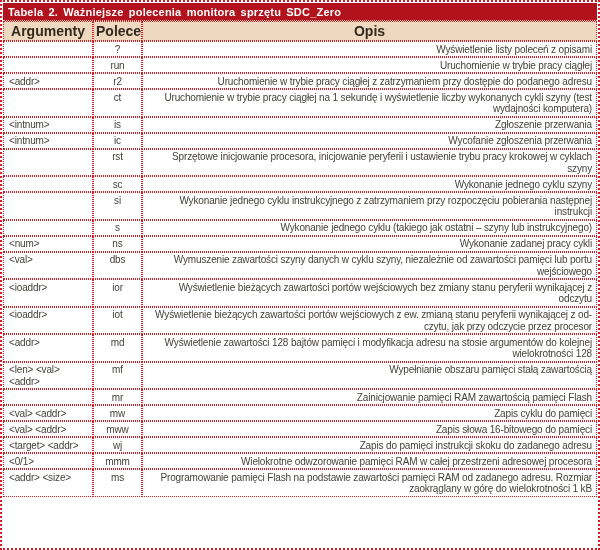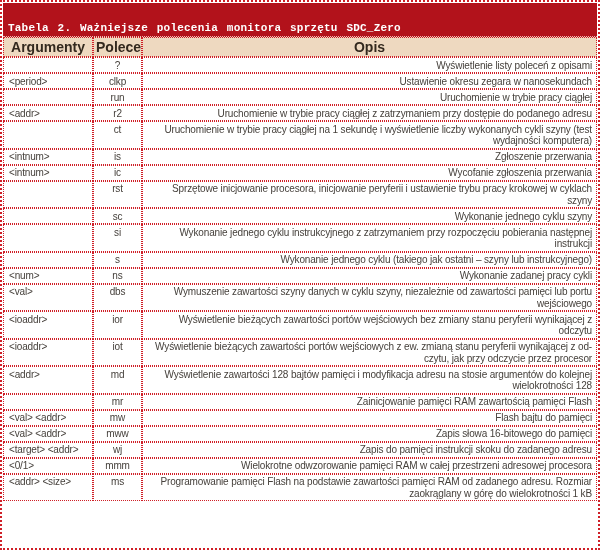--- a/index.html
+++ b/index.html
@@ -14,23 +14,22 @@
   }
   .frame{
     width:600px; height:550px;
     border:2px dotted var(--border);
     padding:1px; background:var(--page-bg);
   }
   .title-bar{
     background:var(--title-bg); color:var(--title-text);
     font-size:11px; font-weight:bold; letter-spacing:0.2px;
     word-spacing:2px;
-    padding:19px 5px 2px 5px;
+    padding:3px 5px 2px 5px;
     border-bottom:1px dotted #f0b9b6;
-    font-family:Liberation Mono, monospace;
   }
   table{
     width:100%; table-layout:fixed;
     border-collapse:separate; border-spacing:0;
   }
   col.c-args{width:90px;} col.c-cmd{width:49px;} col.c-desc{width:auto;}
   th,td{
     border:1px dotted var(--border);
     font-size:10px; color:var(--text);
     line-height:11.5px; vertical-align:top;
@@ -64,25 +63,20 @@
         <th>Argumenty</th>
         <th>Polecenie</th>
         <th>Opis</th>
       </tr>
     </thead>
     <tbody id="rows-body">
         <tr>
           <td class="args"></td>
           <td class="cmd">?</td>
           <td class="desc">Wyświetlenie listy poleceń z opisami</td>
-        </tr>
-        <tr>
-          <td class="args">&lt;period&gt;</td>
-          <td class="cmd">clkp</td>
-          <td class="desc">Ustawienie okresu zegara w nanosekundach</td>
         </tr>
         <tr>
           <td class="args"></td>
           <td class="cmd">run</td>
           <td class="desc">Uruchomienie w trybie pracy ciągłej</td>
         </tr>
         <tr>
           <td class="args">&lt;addr&gt;</td>
           <td class="cmd">r2</td>
           <td class="desc">Uruchomienie w trybie pracy ciągłej z zatrzymaniem przy dostępie do podanego adresu</td>
@@ -141,28 +135,33 @@
           <td class="args">&lt;ioaddr&gt;</td>
           <td class="cmd">iot</td>
           <td class="desc">Wyświetlenie bieżących zawartości portów wejściowych z ew. zmianą stanu peryferii wynikającej z od-czytu, jak przy odczycie przez procesor</td>
         </tr>
         <tr>
           <td class="args">&lt;addr&gt;</td>
           <td class="cmd">md</td>
           <td class="desc">Wyświetlenie zawartości 128 bajtów pamięci i modyfikacja adresu na stosie argumentów do kolejnej wielokrotności 128</td>
         </tr>
         <tr>
+          <td class="args">&lt;len&gt; &lt;val&gt; &lt;addr&gt;</td>
+          <td class="cmd">mf</td>
+          <td class="desc">Wypełnianie obszaru pamięci stałą zawartością</td>
+        </tr>
+        <tr>
           <td class="args"></td>
           <td class="cmd">mr</td>
           <td class="desc">Zainicjowanie pamięci RAM zawartością pamięci Flash</td>
         </tr>
         <tr>
           <td class="args">&lt;val&gt; &lt;addr&gt;</td>
           <td class="cmd">mw</td>
-          <td class="desc">Flash bajtu do pamięci</td>
+          <td class="desc">Zapis cyklu do pamięci</td>
         </tr>
         <tr>
           <td class="args">&lt;val&gt; &lt;addr&gt;</td>
           <td class="cmd">mww</td>
           <td class="desc">Zapis słowa 16-bitowego do pamięci</td>
         </tr>
         <tr>
           <td class="args">&lt;target&gt; &lt;addr&gt;</td>
           <td class="cmd">wj</td>
           <td class="desc">Zapis do pamięci instrukcji skoku do zadanego adresu</td>

